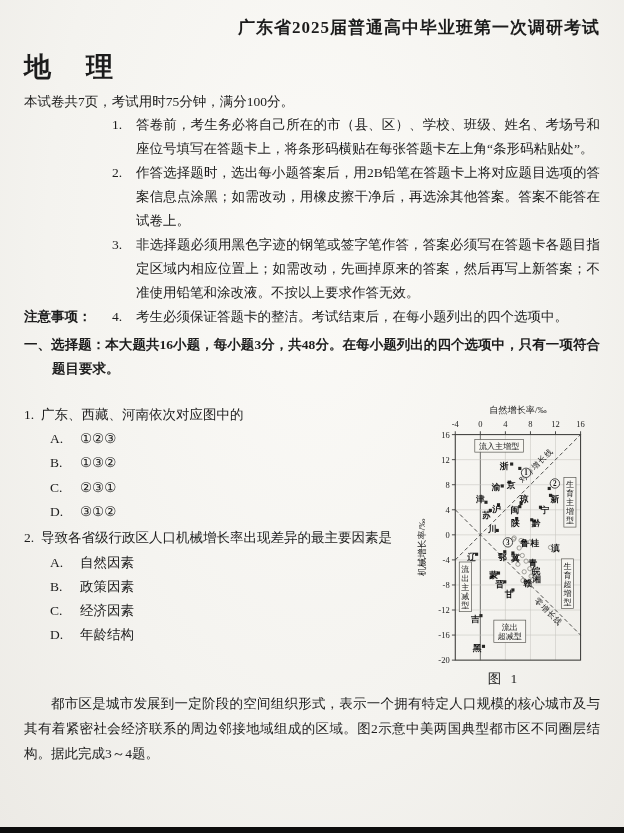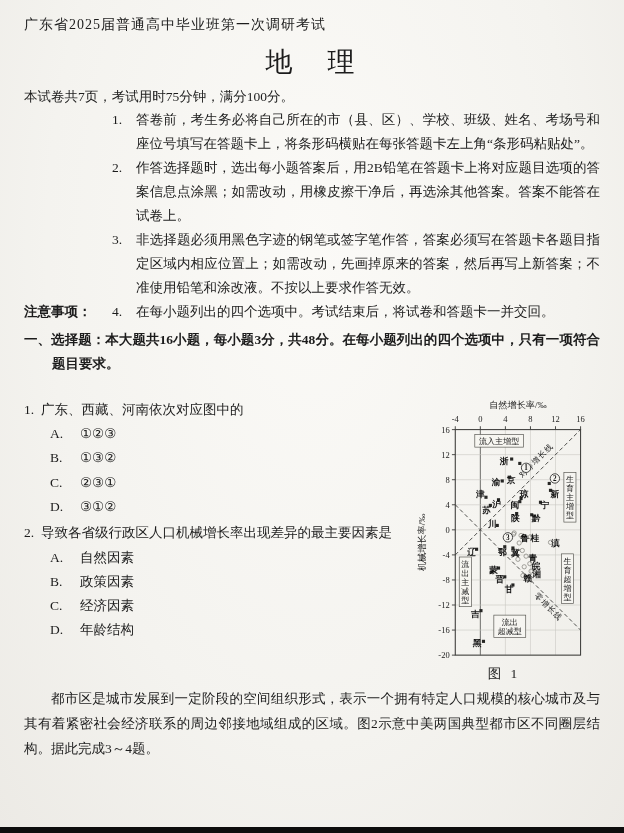--- a/index.html
+++ b/index.html
@@ -4,22 +4,22 @@
 <style>
   html,body { margin:0; padding:0; background:#dddcd8; }
   .page {
     position:relative; width:624px; height:833px; margin:0 auto;
     box-sizing:border-box; padding:12px 24px 0;
     background: radial-gradient(ellipse at 50% 30%, #fbfaf7 0%, #f4f3ef 60%, #eceae5 100%);
     font-family:"Liberation Serif","DejaVu Serif",serif;
     color:#1c1c1c; overflow:hidden;
   }
   .bottom-bar { position:absolute; left:0; right:0; bottom:0; height:6px; background:#0d0d0d; }
-  h1.title { font-size:14px; font-weight:normal; text-align:left; margin:4px 0 2px; letter-spacing:1px; }
-  h2.subject { font-size:27px; font-weight:normal; text-align:center; margin:10px 0 8px; letter-spacing:4px; }
+  h1.title { font-size:17px; font-weight:bold; text-align:right; margin:4px 0 2px; letter-spacing:1px; }
+  h2.subject { font-size:27px; font-weight:bold; margin:10px 0 8px; letter-spacing:4px; }
   .meta { font-size:13.5px; margin:2px 0 2px; }
   .notice { display:flex; font-size:13.5px; line-height:1.78; margin-top:2px;align-items:flex-end; }
   .notice-label { font-weight:bold; width:88px; flex:none; white-space:nowrap; }
   .notice-items { flex:1; }
   .n-item { display:flex; }
   .n-num { width:24px; flex:none; }
   .n-text { flex:1; text-align:justify; }
   .section-heading { font-weight:bold; font-size:13.5px; line-height:1.8; margin:4px 0 0; padding-left:28px; text-indent:-28px; text-align:justify; }
   .intro { font-style:italic; font-size:13.5px; line-height:1.8; text-indent:2em; margin:2px 0 0; }
   .row { display:flex; margin-top:19px; }
@@ -55,21 +55,21 @@
       <div class="n-item">
         <span class="n-num">2.</span>
         <span class="n-text">作答选择题时，选出每小题答案后，用2B铅笔在答题卡上将对应题目选项的答案信息点涂黑；如需改动，用橡皮擦干净后，再选涂其他答案。答案不能答在试卷上。</span>
       </div>
       <div class="n-item">
         <span class="n-num">3.</span>
         <span class="n-text">非选择题必须用黑色字迹的钢笔或签字笔作答，答案必须写在答题卡各题目指定区域内相应位置上；如需改动，先画掉原来的答案，然后再写上新答案；不准使用铅笔和涂改液。不按以上要求作答无效。</span>
       </div>
       <div class="n-item">
         <span class="n-num">4.</span>
-        <span class="n-text">在每小题列出的四个选项中。考试结束后，将试卷和答题卡一并交回。</span>
+        <span class="n-text">考生必须保证答题卡的整洁。考试结束后，在每小题列出的四个选项中。</span>
       </div>
     </div>
   </div>
 
   <div class="section-heading">一、选择题：本大题共16小题，每小题3分，共48分。在每小题列出的四个选项中，只有一项符合题目要求。</div>
 
 
   <div class="row">
     <div class="col-q">
 

